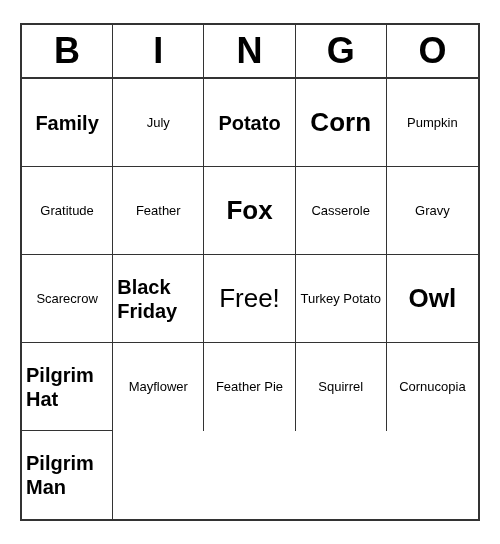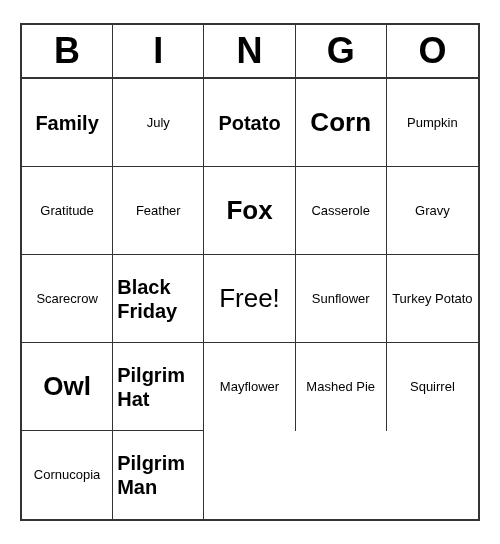--- a/index.html
+++ b/index.html
@@ -107,23 +107,22 @@
       <div class="bingo-cell large">Corn</div>
       <div class="bingo-cell small">Pumpkin</div>
       <div class="bingo-cell small">Gratitude</div>
       <div class="bingo-cell small">Feather</div>
       <div class="bingo-cell large">Fox</div>
       <div class="bingo-cell small">Casserole</div>
       <div class="bingo-cell small">Gravy</div>
       <div class="bingo-cell small">Scarecrow</div>
       <div class="bingo-cell medium">Black Friday</div>
       <div class="bingo-cell free">Free!</div>
-      <div class="bingo-cell small">Sunflower</div>
       <div class="bingo-cell small">Turkey Potato</div>
       <div class="bingo-cell large">Owl</div>
       <div class="bingo-cell medium">Pilgrim Hat</div>
       <div class="bingo-cell small">Mayflower</div>
-      <div class="bingo-cell small">Mashed Pie</div>
+      <div class="bingo-cell small">Feather Pie</div>
       <div class="bingo-cell small">Squirrel</div>
       <div class="bingo-cell small">Cornucopia</div>
       <div class="bingo-cell medium">Pilgrim Man</div>
     </div>
 </div>
 
 </body></html>

